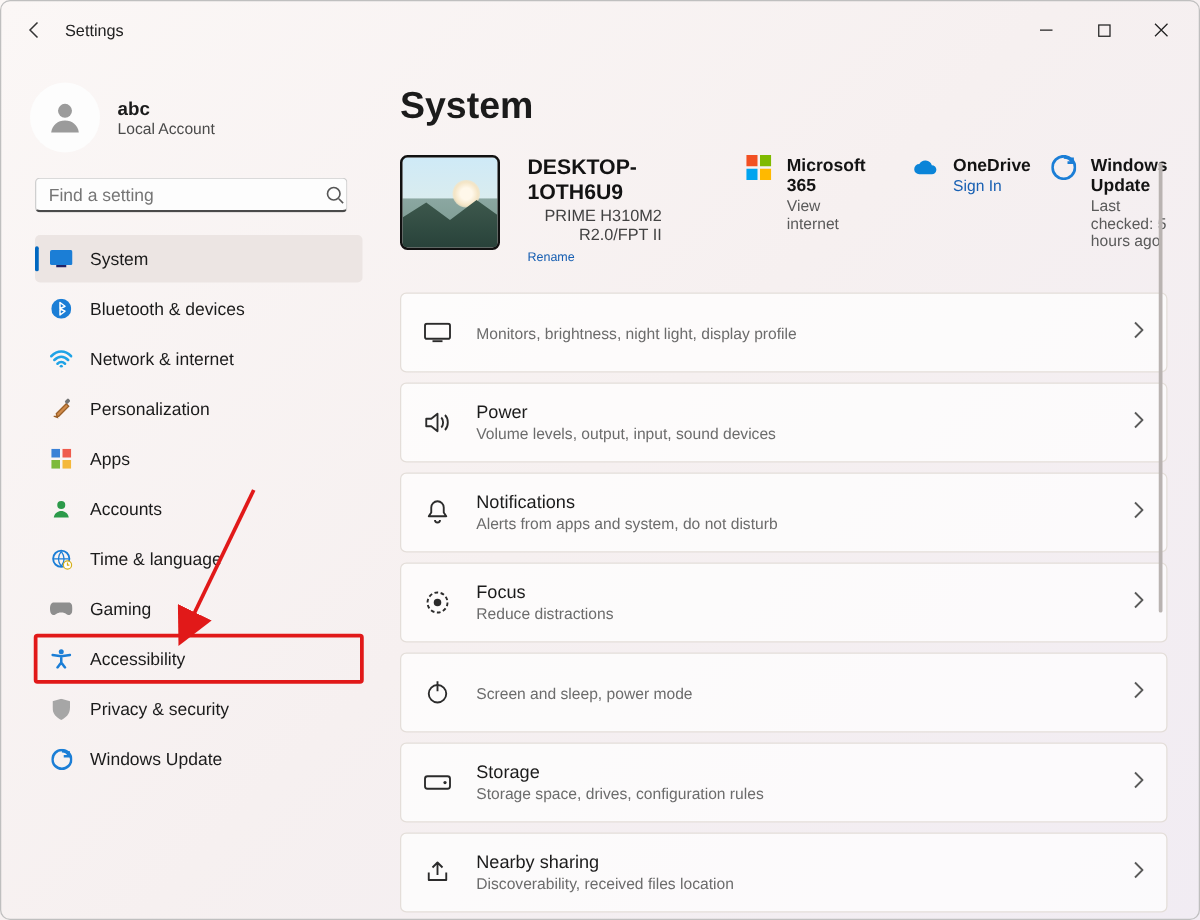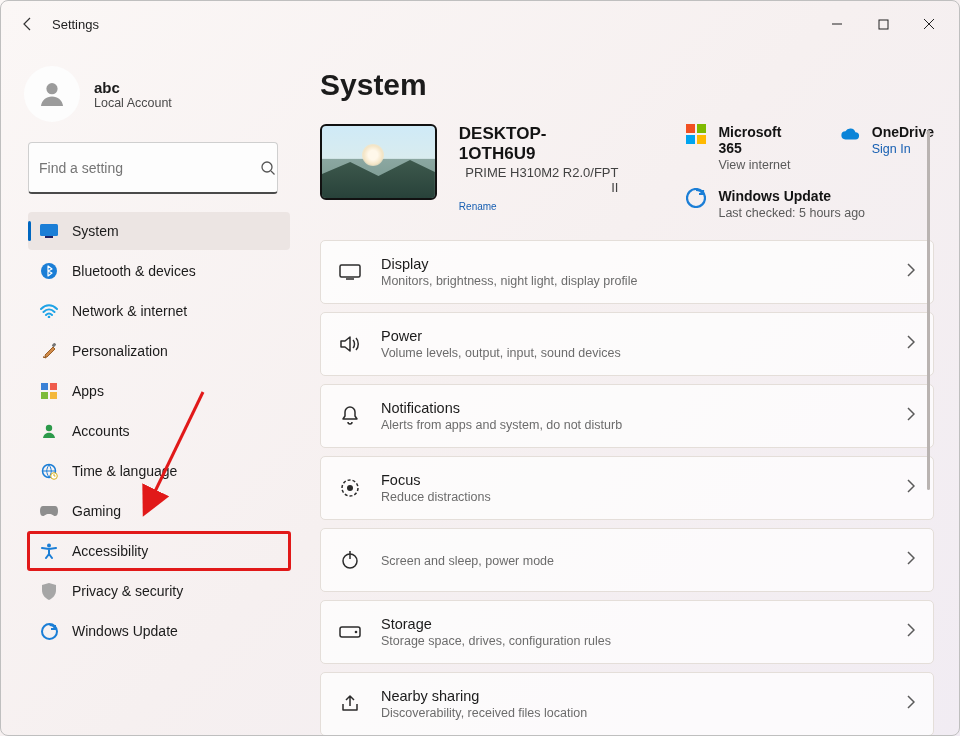--- a/index.html
+++ b/index.html
@@ -36,21 +36,21 @@
     display:flex; align-items:center; justify-content:center;
   }
   .avatar-circle svg { width:32px; height:32px; fill:#9b9b9b; }
   .user-name { font-size:15px; font-weight:600; color:#1b1b1b; }
   .user-sub { font-size:12.5px; color:#4a4a4a; }
 
   .search-wrap {
     position:relative; margin:0 4px 18px 8px;
   }
   .search-input {
-    width:250px; height:52px; padding:0 34px 0 10px;
+    width:250px; height:28px; padding:0 34px 0 10px;
     border:1px solid #cfcfcf; border-bottom:2px solid #4a4a4a;
     border-radius:4px; background:#fdfdfd; font-size:14px; color:#404040; outline:none;
   }
   .search-mag {
     position:absolute; right:10px; top:50%; transform:translateY(-50%);
     width:16px; height:16px; color:#555;
   }
 
   .nav { display:flex; flex-direction:column; gap:2px; padding-left:8px;}
   .nav-item {
@@ -83,21 +83,21 @@
   }
   .hero-preview .mount {
     position:absolute; bottom:0; left:0; right:0; height:40px;
     background:linear-gradient(180deg,#3f5a4e 0%, #28423a 100%);
     clip-path: polygon(0 40%, 25% 10%, 50% 45%, 78% 5%, 100% 35%, 100% 100%, 0 100%);
   }
   .hero-text .dev-name { font-size:17px; font-weight:600; color:#131313; }
   .hero-text .dev-sub  { font-size:13px; color:#424242; margin-top:1px;text-align:right; }
   .hero-text .rename   { font-size:10px; color:#175fb2; margin-top:6px; display:inline-block; }
 
-  .hero-right { display:flex; flex-direction:column; gap:16px; }
+  .hero-right { display:flex; flex-direction:row; gap:16px; }
   .hero-row { display:flex; gap:38px; }
   .promo { display:flex; align-items:flex-start; gap:12px; }
   .promo .ptitle { font-size:14px; font-weight:600; color:#131313; }
   .promo .psub   { font-size:12.5px; color:#5a5a5a; margin-top:2px; }
   .promo .psub.link { color:#175fb2; }
   .picon { width:20px; height:20px; display:flex; align-items:center; justify-content:center; }
 
   .cards { display:flex; flex-direction:column; gap:8px; margin-top:14px; }
   .card {
     background:rgba(255,255,255,0.72); border:1px solid #e4ded9; border-radius:5px;
@@ -358,21 +358,20 @@
   <div class="cards">
 
     <div class="card">
       <span class="cicon">
           <svg width="22" height="16" viewBox="0 0 22 16">
             <rect x="1" y="1" width="20" height="12" rx="1.5" fill="none" stroke="#2b2b2b" stroke-width="1.5"></rect>
             <path d="M7 15h8" stroke="#2b2b2b" stroke-width="1.5"></path>
           </svg>
         </span>
       <div class="ctext">
-          <div class="ctitle">Display</div>
           <div class="csub">Monitors, brightness, night light, display profile</div>
         </div>
       <span class="chev"><svg width="8" height="14" viewBox="0 0 8 14">
             <path d="M1 1l6 6-6 6" fill="none" stroke="#5a5a5a" stroke-width="1.5"></path>
           </svg></span>
     </div>
 
     <div class="card">
       <span class="cicon">
           <svg width="22" height="18" viewBox="0 0 22 18">

